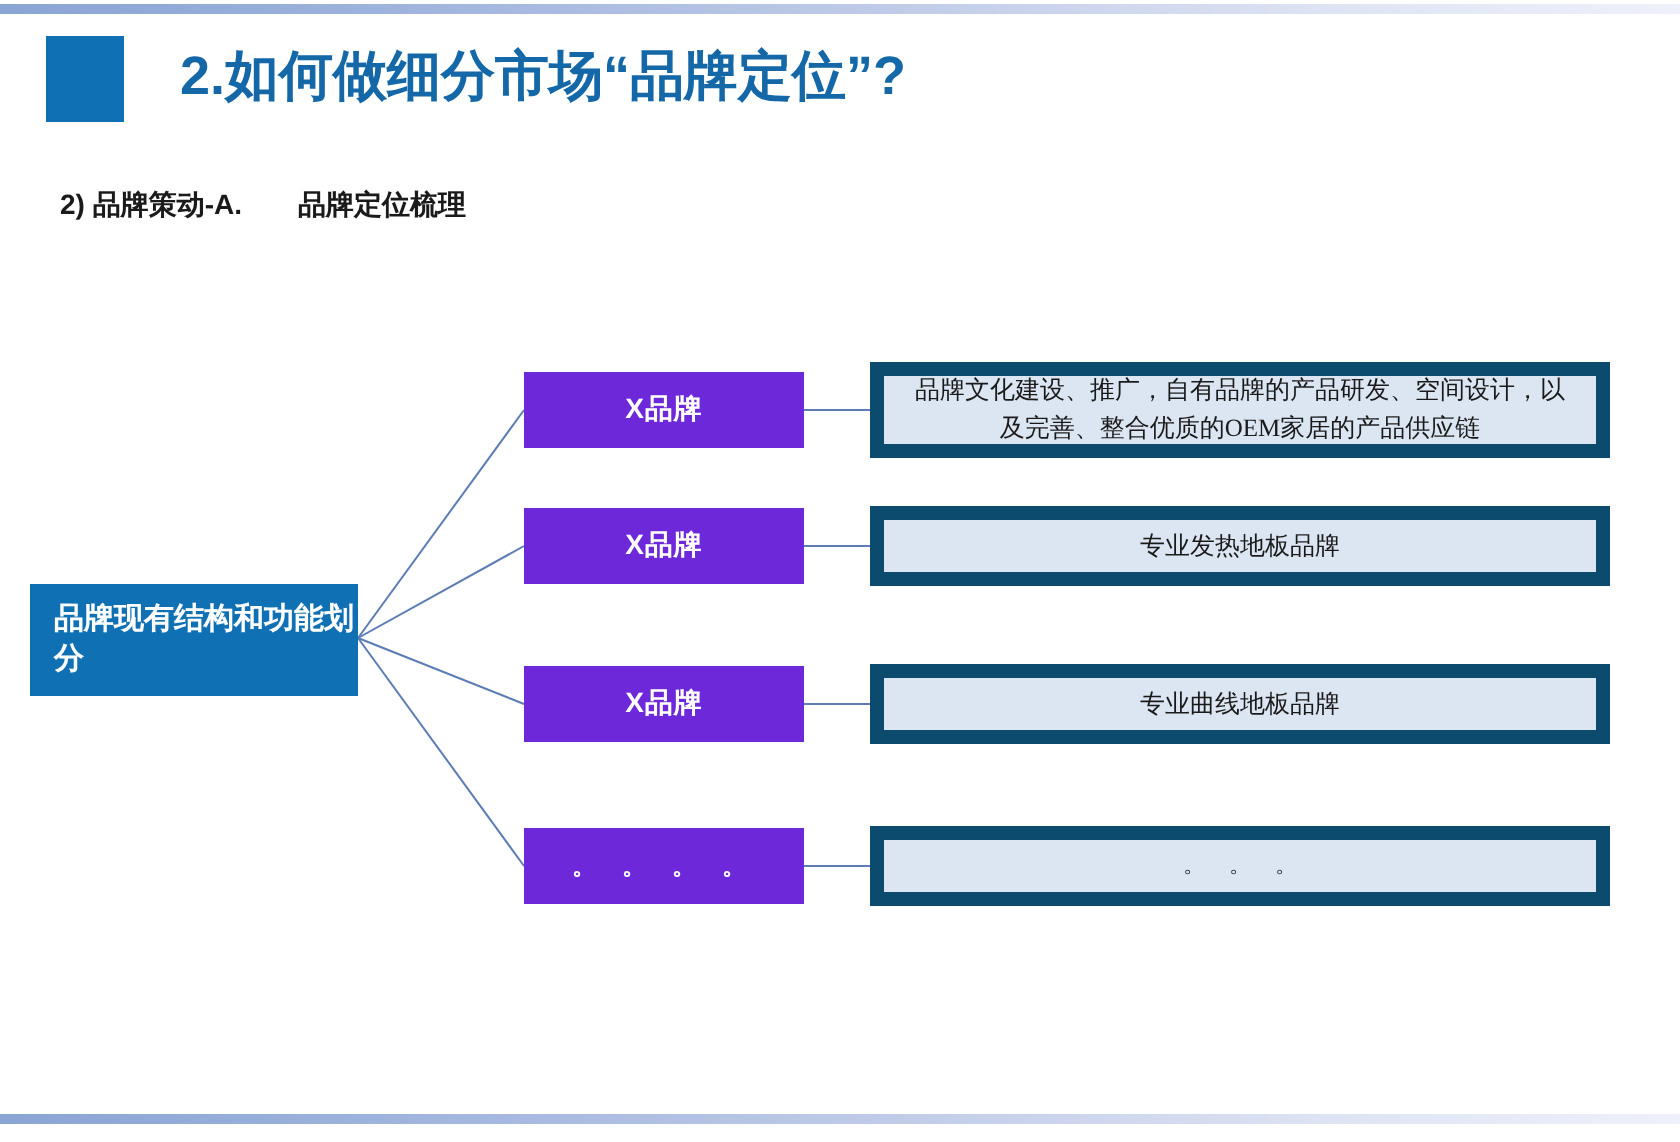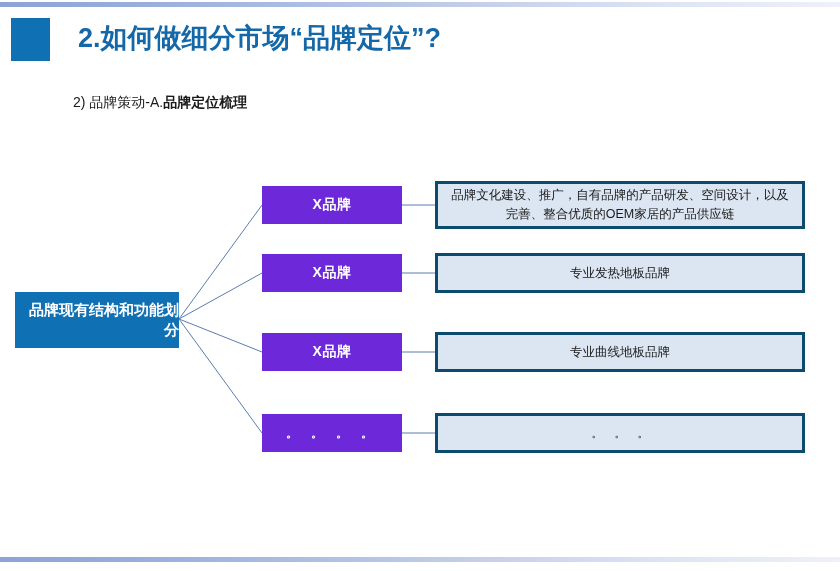--- a/index.html
+++ b/index.html
@@ -26,21 +26,21 @@
     width: 840px;
     height: 5px;
     background: linear-gradient(to right, #8aa4d4 0%, #9db2dc 22%, #c2cde9 55%, #dfe4f4 80%, #eef1fa 100%);
   }
   .rule.top { top: 2px; }
   .rule.bottom { top: 557px; height: 5px; }
 
   
   .title-block {
     position: absolute;
-    left: 4px;
+    left: 16px;
     top: 16px;
     width: 696px;
     height: 48px;
   }
   .title-swatch {
     position: absolute;
     left: 7px;
     top: 2px;
     width: 39px;
     height: 43px;
@@ -59,22 +59,22 @@
   }
 
   .subtitle {
     position: absolute;
     left: 30px;
     top: 94px;
     font-size: 14px;
     color: #1a1a1a;
     white-space: nowrap;
   }
-  .subtitle .lead { font-weight: normal; margin-left: 43px; }
-  .subtitle .strong { font-weight: bold; }
+  .subtitle .lead { font-weight: bold; }
+  .subtitle .strong { font-weight: bold; margin-left: 28px; }
 
   
   #diagram {
     position: absolute;
     left: 0;
     top: 0;
     width: 840px;
     height: 571px;
   }
   #connectors {
@@ -92,23 +92,24 @@
     top: 292px;
     width: 164px;
     height: 56px;
     background: #1070b4;
     color: #ffffff;
     font-size: 15px;
     font-weight: bold;
     display: flex;
     align-items: center;
     justify-content: center;
-    text-align: right;
+    text-align: left;
     line-height: 20px;
     box-sizing: border-box;
+    padding-left: 12px;
   }
 
   .brand-box {
     position: absolute;
     left: 262px;
     width: 140px;
     height: 38px;
     background: #6d28d9;
     color: #ffffff;
     font-size: 14px;
@@ -125,30 +126,31 @@
     padding-left: 24px;
     letter-spacing: 13px;
     font-size: 12px;
   }
 
   .desc-box {
     position: absolute;
     left: 435px;
     width: 370px;
     background: #dce6f2;
-    border: 3px solid #0c4a6e;
+    border: 7px solid #0c4a6e;
     color: #1a1a1a;
     font-size: 12.5px;
     display: flex;
     align-items: center;
     justify-content: center;
     text-align: center;
     box-sizing: border-box;
     line-height: 19px;
     padding: 2px 10px;
+    font-family: Liberation Serif, serif;
   }
   .desc-box.dots {
     letter-spacing: 12px;
     text-indent: 12px;
     font-size: 11px;
     color: #222222;
   }
 
   
   .r0 { top: 186px; }

